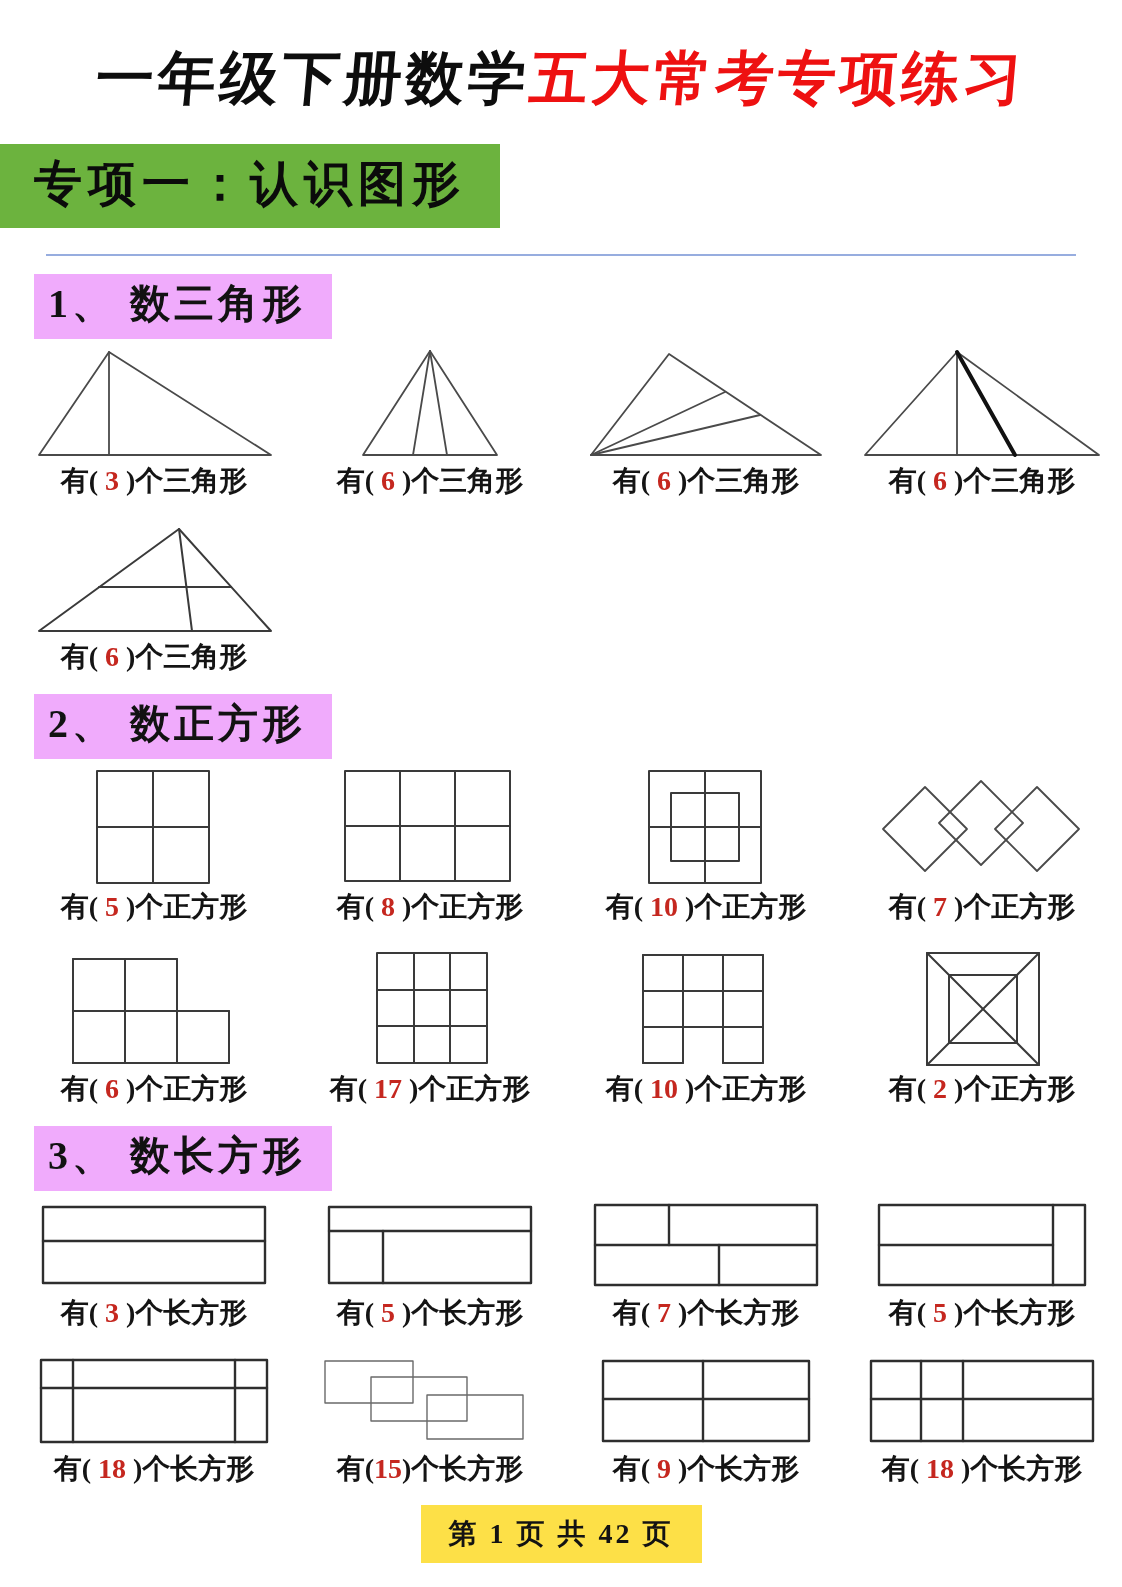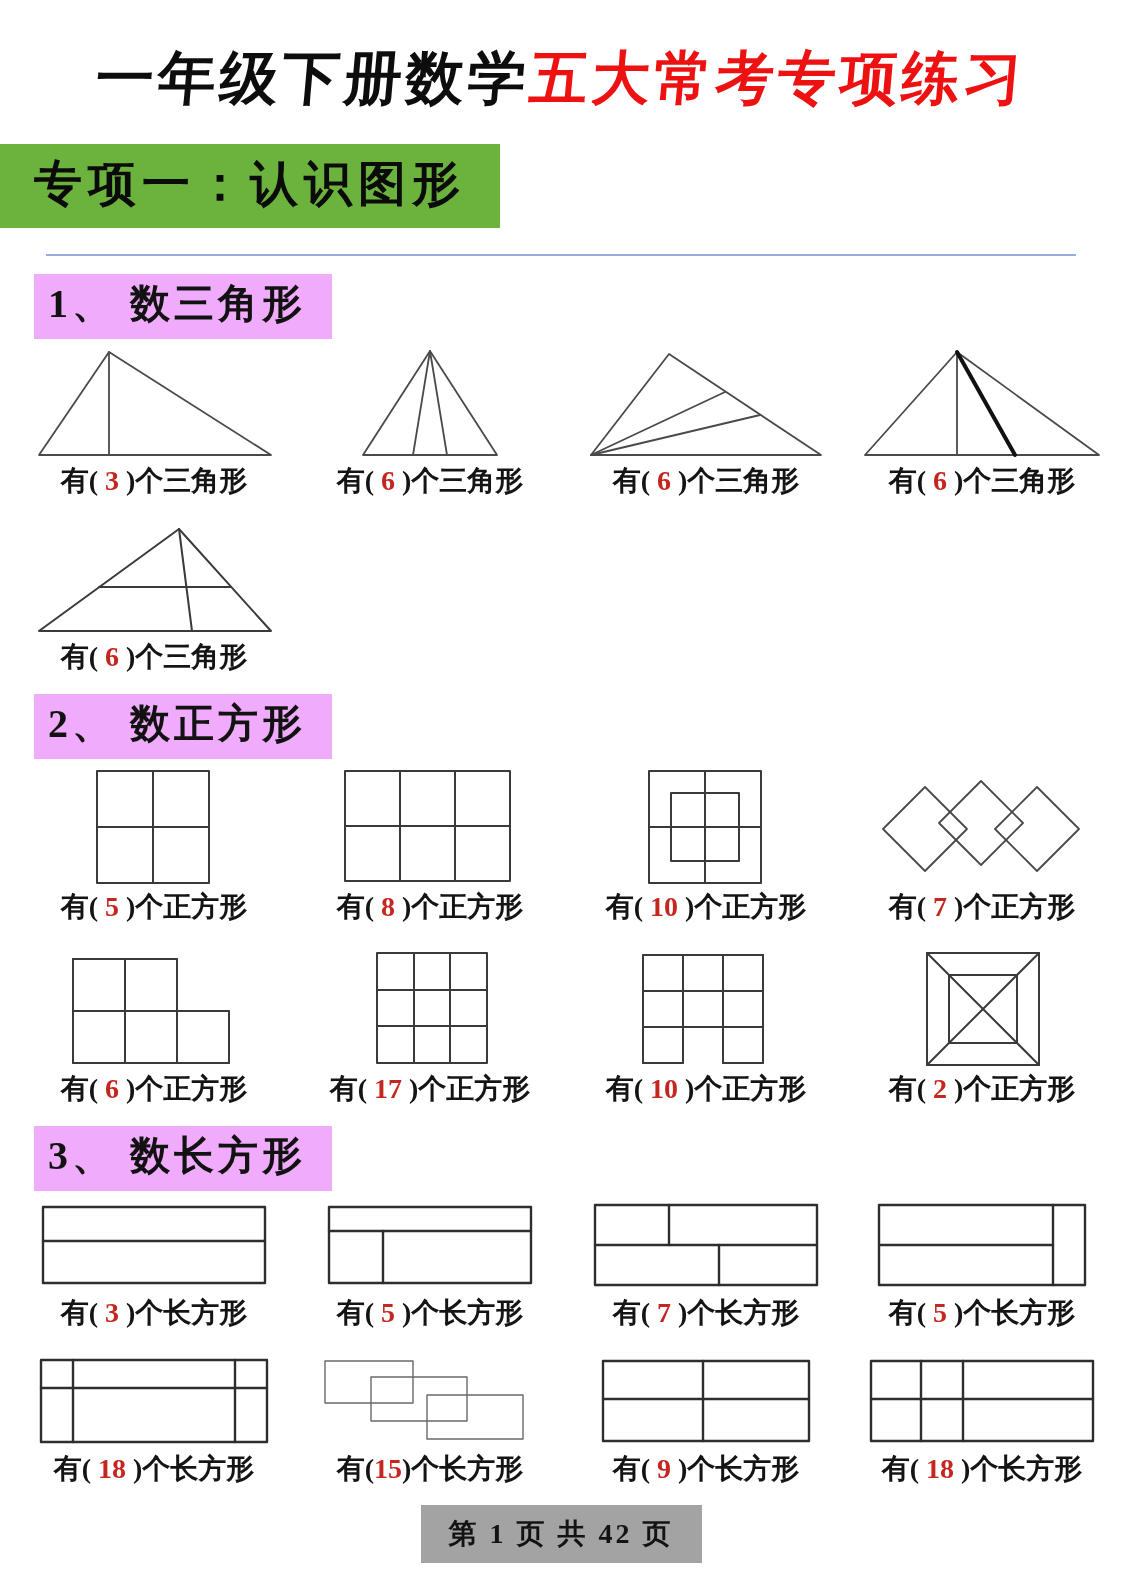--- a/index.html
+++ b/index.html
@@ -24,21 +24,21 @@
 
   .grid{display:grid;grid-template-columns:repeat(4,1fr);width:1066px;margin:4px auto 0 auto;
         row-gap:8px;column-gap:4px;gap:24px;}
   .cell{display:flex;flex-direction:column;align-items:center;justify-content:flex-end;}
   .fig{display:block;}
   .ans{font-family:"Liberation Serif",serif;font-size:28px;font-weight:700;color:#141414;
        white-space:pre;margin-top:4px;line-height:1.3;}
   .ans .num{color:#c5271f;white-space:pre;}
 
   .footer-wrap{text-align:center;margin-top:18px;}
-  .footer{display:inline-block;background:#a3a3a3;color:#131313;font-weight:700;
+  .footer{display:inline-block;background:#fde047;color:#131313;font-weight:700;
           font-size:28px;letter-spacing:3px;padding:10px 28px;
           font-family:"Liberation Serif",serif;}
 
   svg{stroke-linecap:round;stroke-linejoin:round;}
   .ln{stroke:#4a4a4a;stroke-width:1.8;fill:none;}
   .ln-sq{stroke:#3a3a3a;stroke-width:2;fill:none;}
   .ln-rc{stroke:#2e2e2e;stroke-width:2.4;fill:none;}
   .ln-thick{stroke:#111;stroke-width:4;fill:none;}
   .ln-thin{stroke:#6a6a6a;stroke-width:1.4;fill:none;}
 </style>

